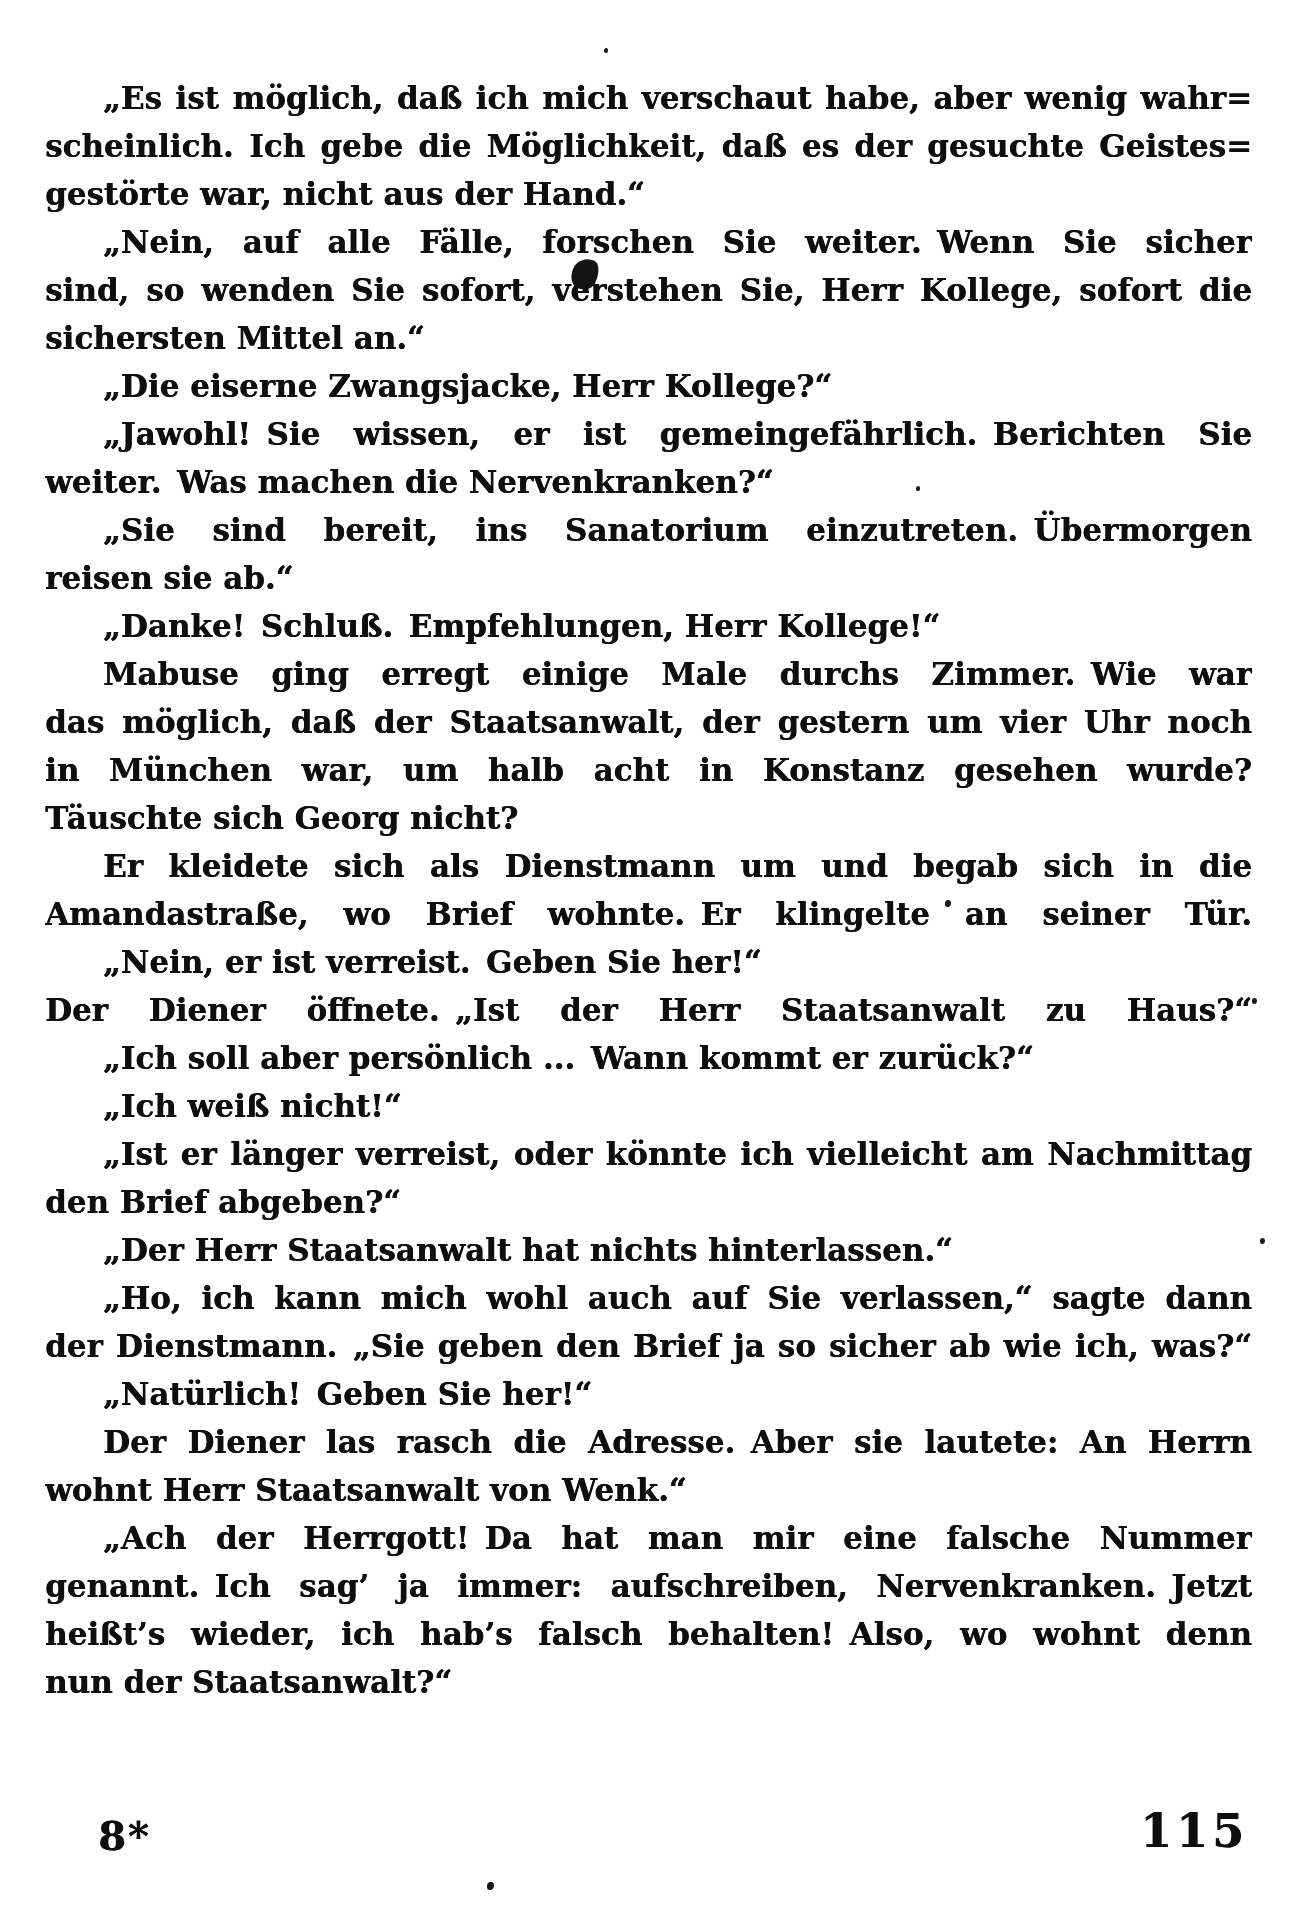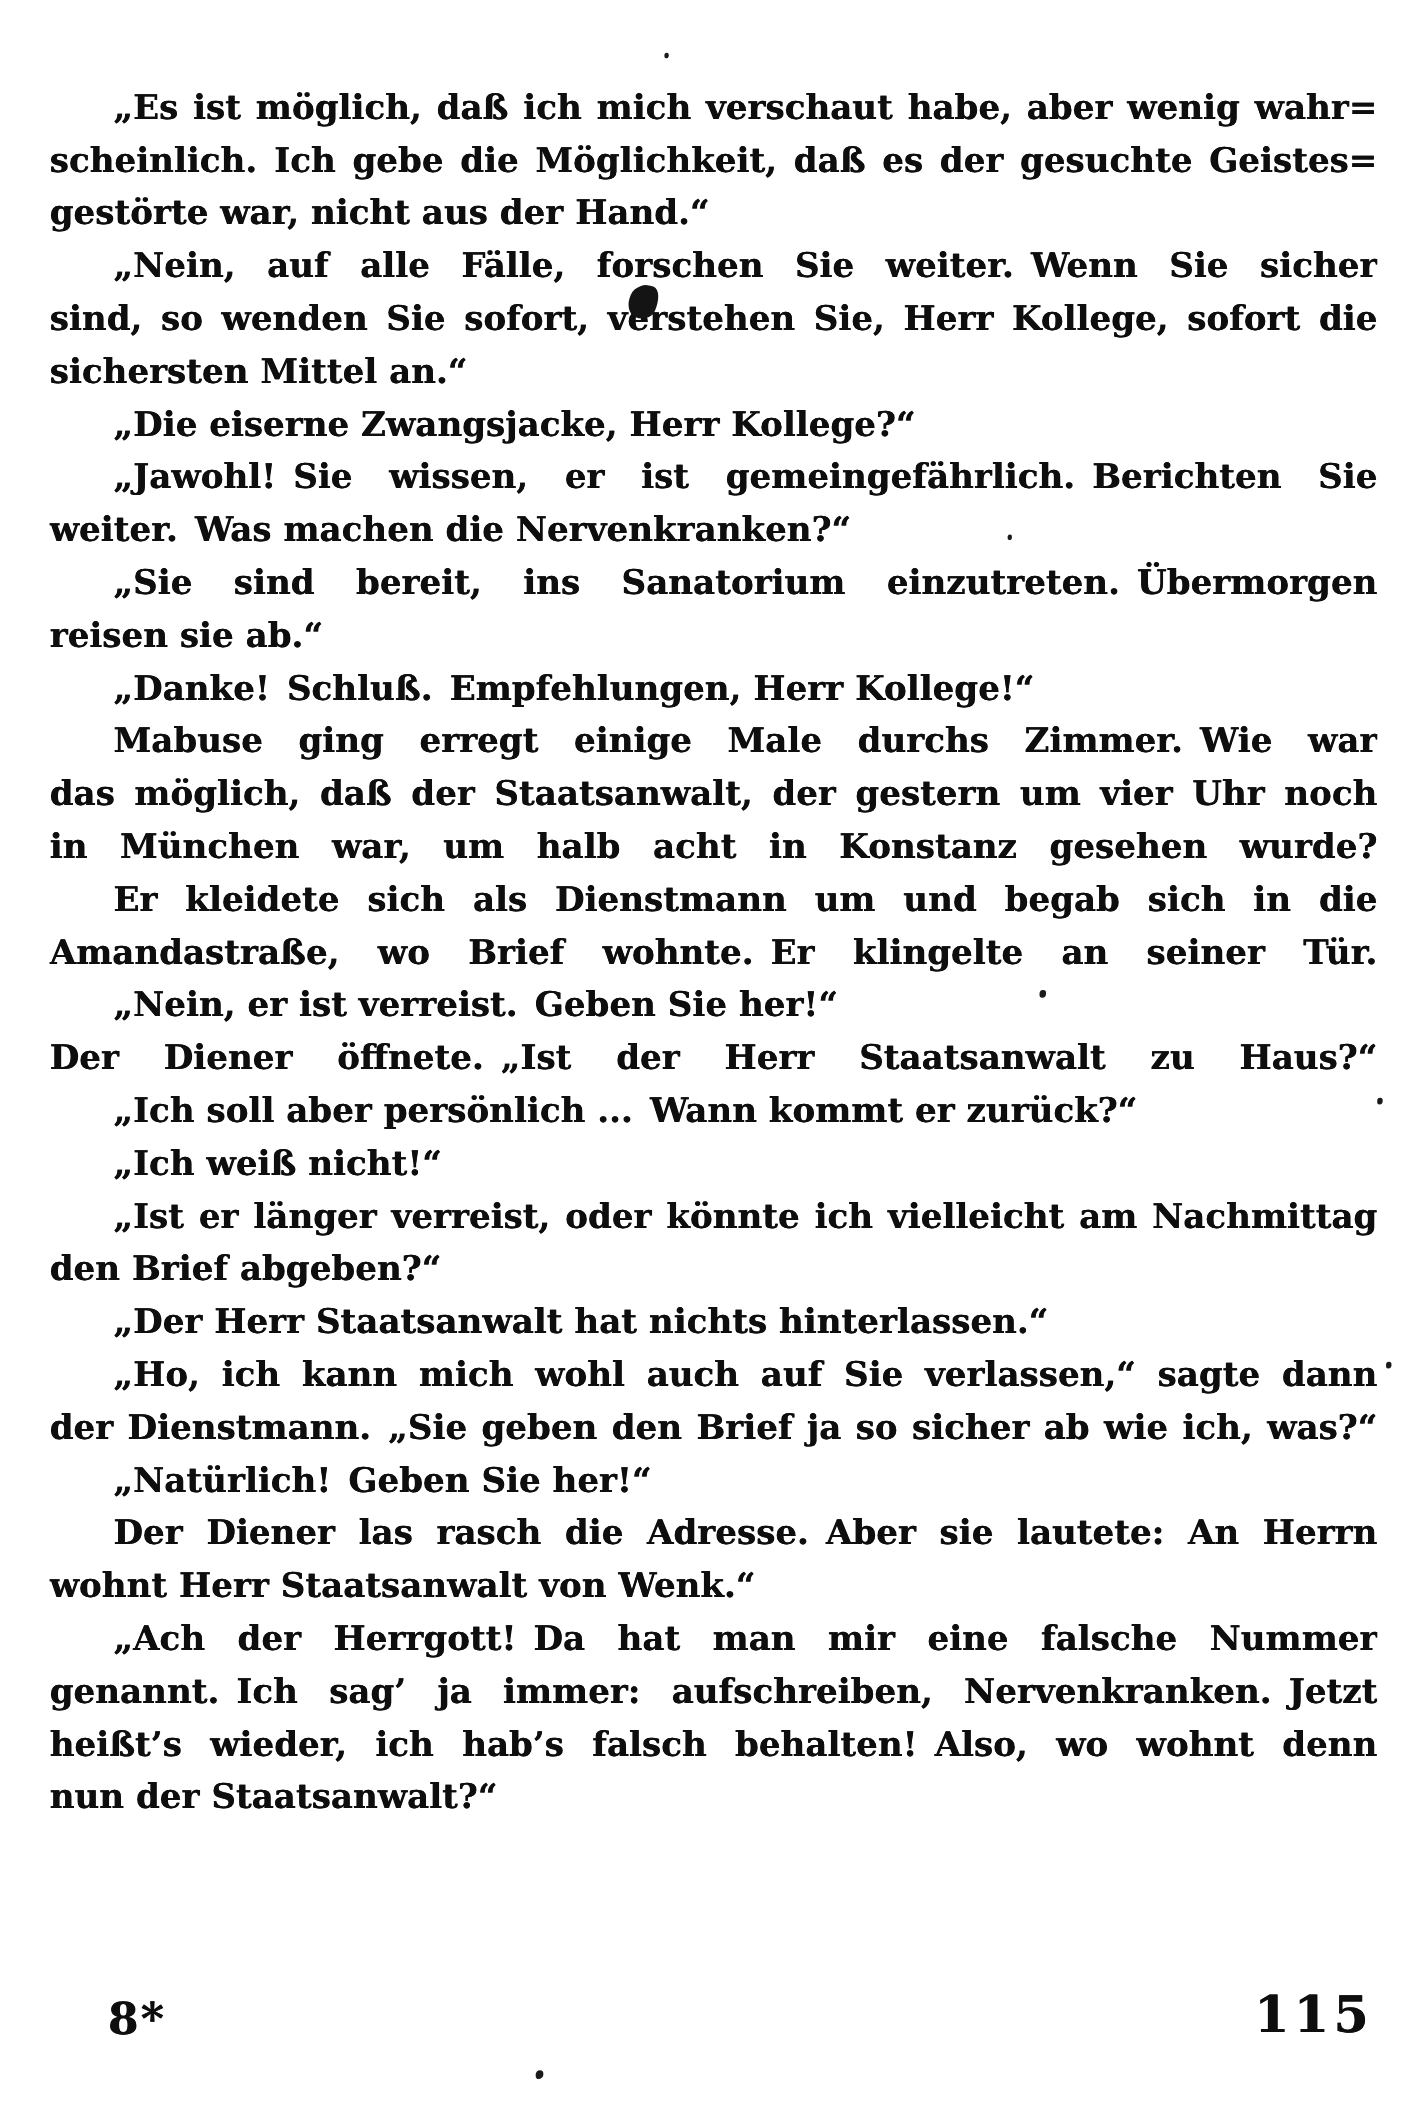--- a/index.html
+++ b/index.html
@@ -60,20 +60,21 @@
       <div class="line">sichersten Mittel an.“</div>
       <div class="line indent">„Die eiserne Zwangsjacke, Herr Kollege?“</div>
       <div class="line fill indent">„Jawohl! Sie wissen, er ist gemeingefährlich. Berichten Sie</div>
       <div class="line">weiter. Was machen die Nervenkranken?“</div>
       <div class="line fill indent">„Sie sind bereit, ins Sanatorium einzutreten. Übermorgen</div>
       <div class="line">reisen sie ab.“</div>
       <div class="line indent">„Danke! Schluß. Empfehlungen, Herr Kollege!“</div>
       <div class="line fill indent">Mabuse ging erregt einige Male durchs Zimmer. Wie war</div>
       <div class="line fill">das möglich, daß der Staatsanwalt, der gestern um vier Uhr noch</div>
       <div class="line fill">in München war, um halb acht in Konstanz gesehen wurde?</div>
+      <div class="line">Täuschte sich Georg nicht?</div>
       <div class="line fill indent">Er kleidete sich als Dienstmann um und begab sich in die</div>
       <div class="line fill">Amandastraße, wo Brief wohnte. Er klingelte an seiner Tür.</div>
       <div class="line indent">„Nein, er ist verreist. Geben Sie her!“</div>
       <div class="line fill">Der Diener öffnete. „Ist der Herr Staatsanwalt zu Haus?“</div>
       <div class="line indent">„Ich soll aber persönlich ... Wann kommt er zurück?“</div>
       <div class="line indent">„Ich weiß nicht!“</div>
       <div class="line fill indent">„Ist er länger verreist, oder könnte ich vielleicht am Nachmittag</div>
       <div class="line">den Brief abgeben?“</div>
       <div class="line indent">„Der Herr Staatsanwalt hat nichts hinterlassen.“</div>
       <div class="line fill indent">„Ho, ich kann mich wohl auch auf Sie verlassen,“ sagte dann</div>

